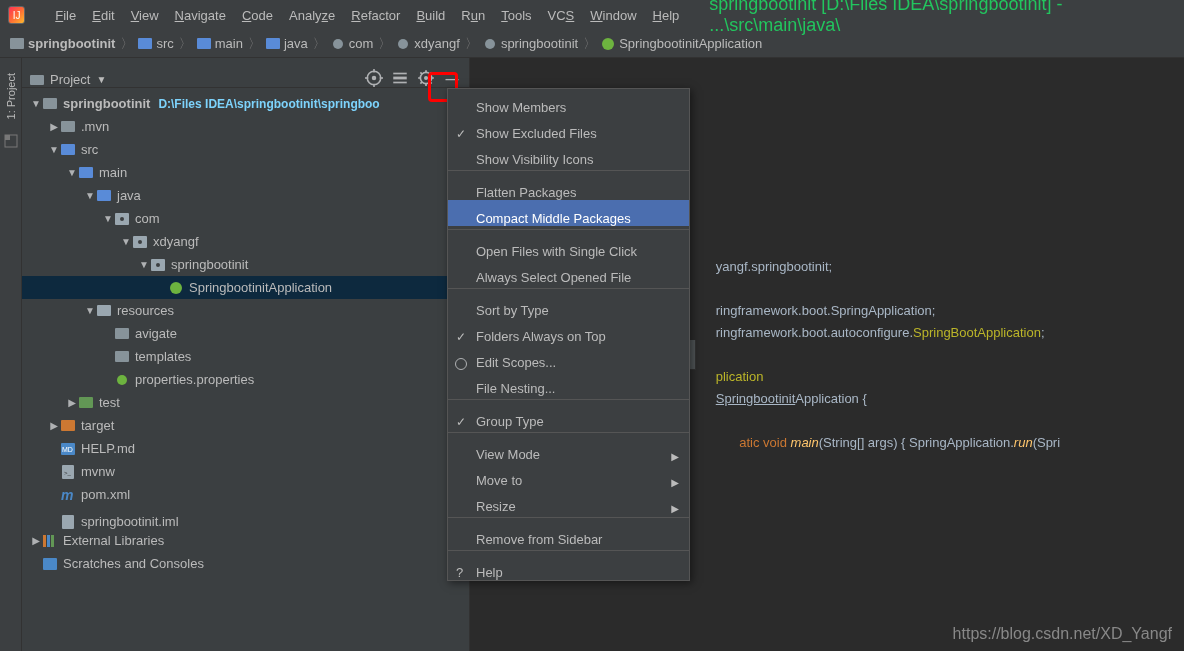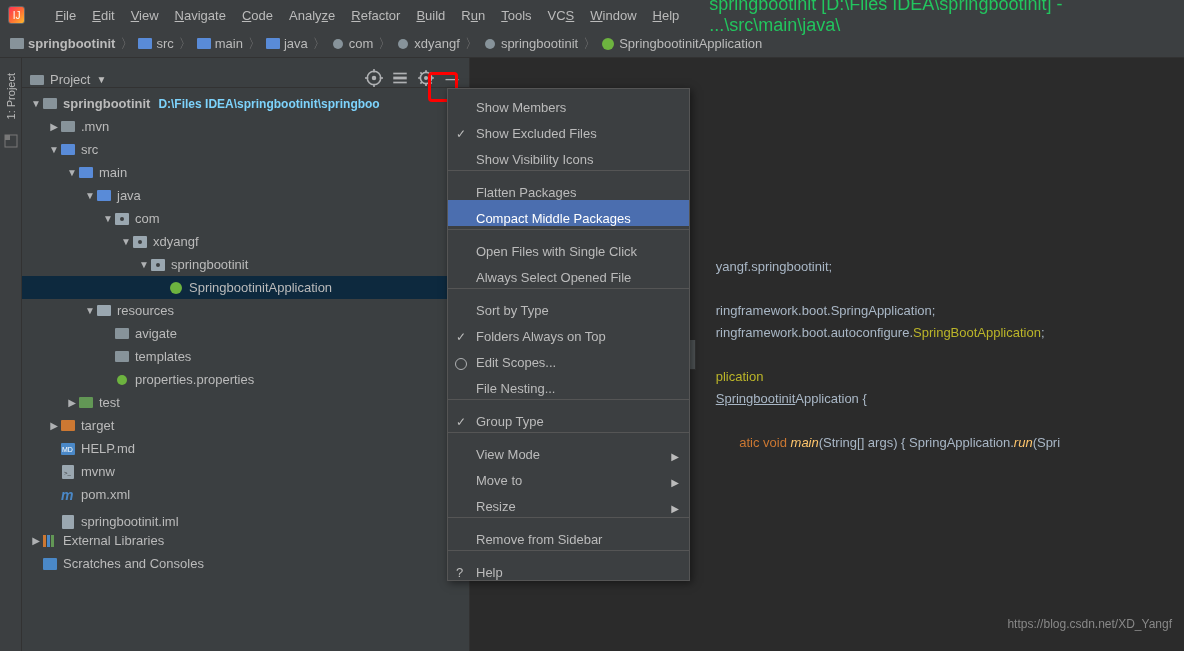--- a/index.html
+++ b/index.html
@@ -51,21 +51,21 @@
     
     .context-menu { position: absolute; top: 88px; left: 447px; width: 243px; background: #3c3f41; border: 1px solid #555; box-shadow: 2px 2px 8px rgba(0,0,0,0.5); z-index: 100; }
     .menu-row { display: flex; align-items: flex-end; height: 26px; padding: 0 24px 0 28px; cursor: pointer; position: relative; color: #bbbbbb; }
     .menu-row.highlighted { background: #4b6eaf; color: #fff; }
     .menu-sep { height: 1px; background: #555; margin: 3px 0; }
     .menu-check { position: absolute; left: 8px; font-size: 12px; }
     .menu-submenu-arrow { position: absolute; right: 10px; font-size: 10px; }
     .menu-help-icon { position: absolute; left: 8px; }
     .menu-scope-icon { position: absolute; left: 7px; width: 12px; height: 12px; border: 1.5px solid #afb1b3; border-radius: 50%; }
     
-    .watermark { position: absolute; bottom: 20px; right: 12px; color: #888; font-size: 12px; }
+    .watermark { position: absolute; bottom: 8px; right: 12px; color: #888; font-size: 16px; }
     
     .icon-svg { width: 14px; height: 14px; }
   </style>
 </head>
 <body>
 
 <div class="menubar">
   <div class="app-icon">IJ</div>
   <div id="menu-items-container" style="display: flex;">
       <div class="menu-item"><span class="underline">F</span>ile</div>

